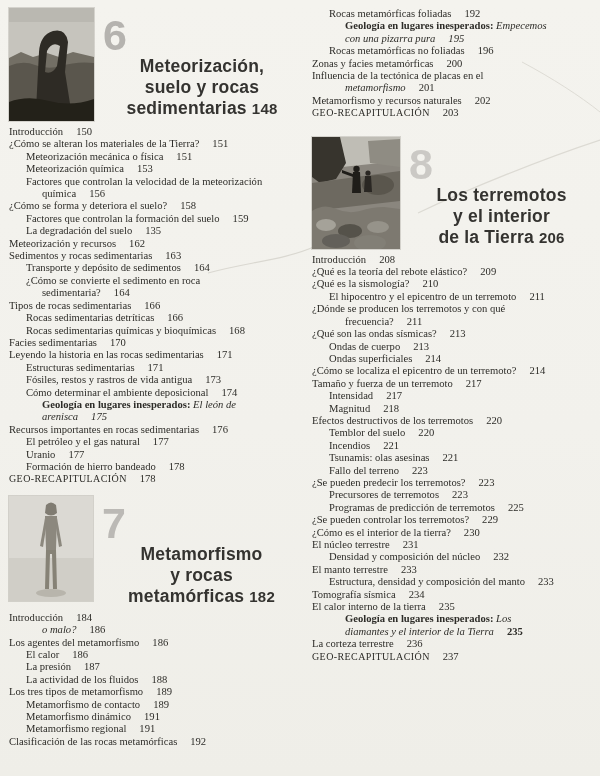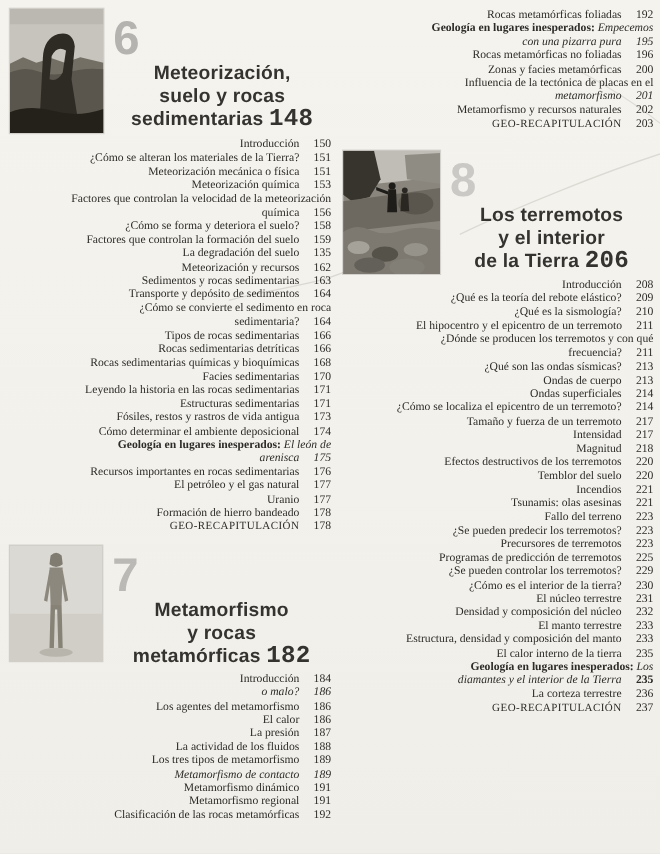--- a/index.html
+++ b/index.html
@@ -22,30 +22,30 @@
   .ch-num{
     font-family:"Liberation Sans",sans-serif;font-weight:bold;
     font-size:43px;line-height:36px;margin:0 0 3px 0;color:#b6b4b0;
   }
   .ch-title{
     margin:0;font-family:"Liberation Sans",sans-serif;font-weight:bold;
     font-size:17.5px;line-height:21px;color:#343330;letter-spacing:.2px;text-align:center;
   }
   .ch-title .tl{display:block;}
   .tl-last{display:flex;justify-content:space-between;align-items:baseline;}
-  .ch-pg{font-family:Liberation Mono, monospace;font-weight:bold;font-size:22px;color:#343330;}
-
-  .toc{margin-top:5px;text-align:right;}
+  .ch-pg{font-family:Liberation Sans, sans-serif;font-weight:bold;font-size:15px;color:#343330;}
+
+  .toc{margin-top:5px;}
   .col-right > .toc:first-child{margin-top:0;}
   .toc-line{font-size:10.6px;line-height:12.4px;white-space:nowrap;color:#2d2c28;}
   .ind1{padding-left:17px;}
   .ind2{padding-left:33px;}
   .toc-page{margin-left:13px;}
   .s-b{font-weight:bold;}
-  .s-i{font-style:italic;}
+  .s-i{}
   .s-bi{font-weight:normal;font-style:italic;}
   .s-sc{font-size:10px;letter-spacing:.4px;}
 
   .ch7-head{margin-top:10px;}
   .ch8-section{margin-top:17px;}
 
   .artifacts{position:absolute;left:0;top:0;pointer-events:none;}
 </style>
 </head>
 <body>
@@ -230,20 +230,21 @@
           <div class="toc-line ind1"><span>Fallo del terreno</span><span class="toc-page">223</span></div>
           <div class="toc-line"><span>¿Se pueden predecir los terremotos?</span><span class="toc-page">223</span></div>
           <div class="toc-line ind1"><span>Precursores de terremotos</span><span class="toc-page">223</span></div>
           <div class="toc-line ind1"><span>Programas de predicción de terremotos</span><span class="toc-page">225</span></div>
           <div class="toc-line"><span>¿Se pueden controlar los terremotos?</span><span class="toc-page">229</span></div>
           <div class="toc-line"><span>¿Cómo es el interior de la tierra?</span><span class="toc-page">230</span></div>
           <div class="toc-line"><span>El núcleo terrestre</span><span class="toc-page">231</span></div>
           <div class="toc-line ind1"><span>Densidad y composición del núcleo</span><span class="toc-page">232</span></div>
           <div class="toc-line"><span>El manto terrestre</span><span class="toc-page">233</span></div>
           <div class="toc-line ind1"><span>Estructura, densidad y composición del manto</span><span class="toc-page">233</span></div>
+          <div class="toc-line"><span>Tomografía sísmica</span><span class="toc-page">234</span></div>
           <div class="toc-line"><span>El calor interno de la tierra</span><span class="toc-page">235</span></div>
           <div class="toc-line ind2"><span class="s-b">Geología en lugares inesperados: </span><span class="s-bi">Los</span></div>
           <div class="toc-line ind2"><span class="s-bi">diamantes y el interior de la Tierra</span><span class="toc-page s-b">235</span></div>
           <div class="toc-line"><span>La corteza terrestre</span><span class="toc-page">236</span></div>
           <div class="toc-line"><span class="s-sc">GEO-RECAPITULACIÓN</span><span class="toc-page">237</span></div>
         </div>
     </section>
 
   </div>
 </div>

